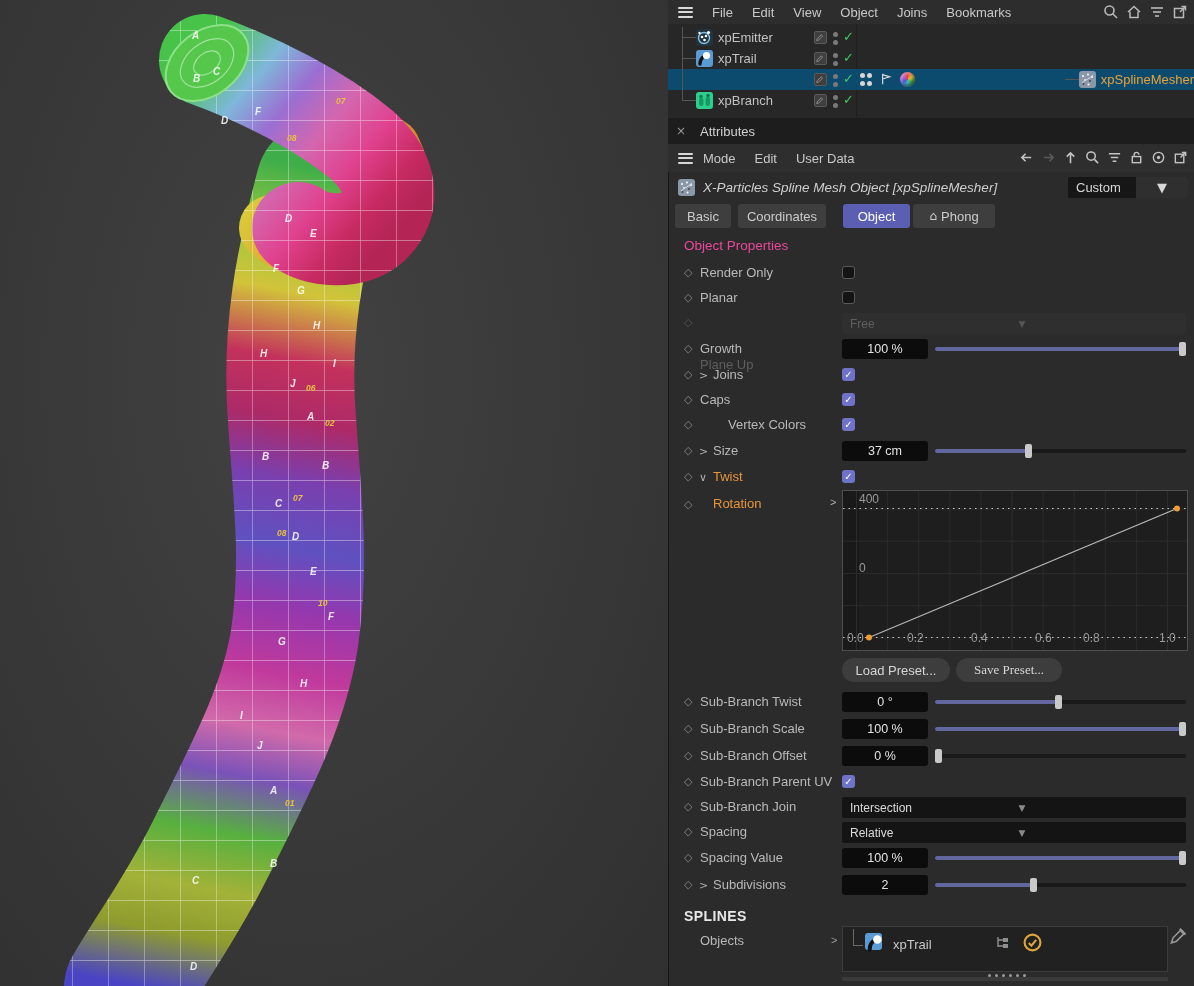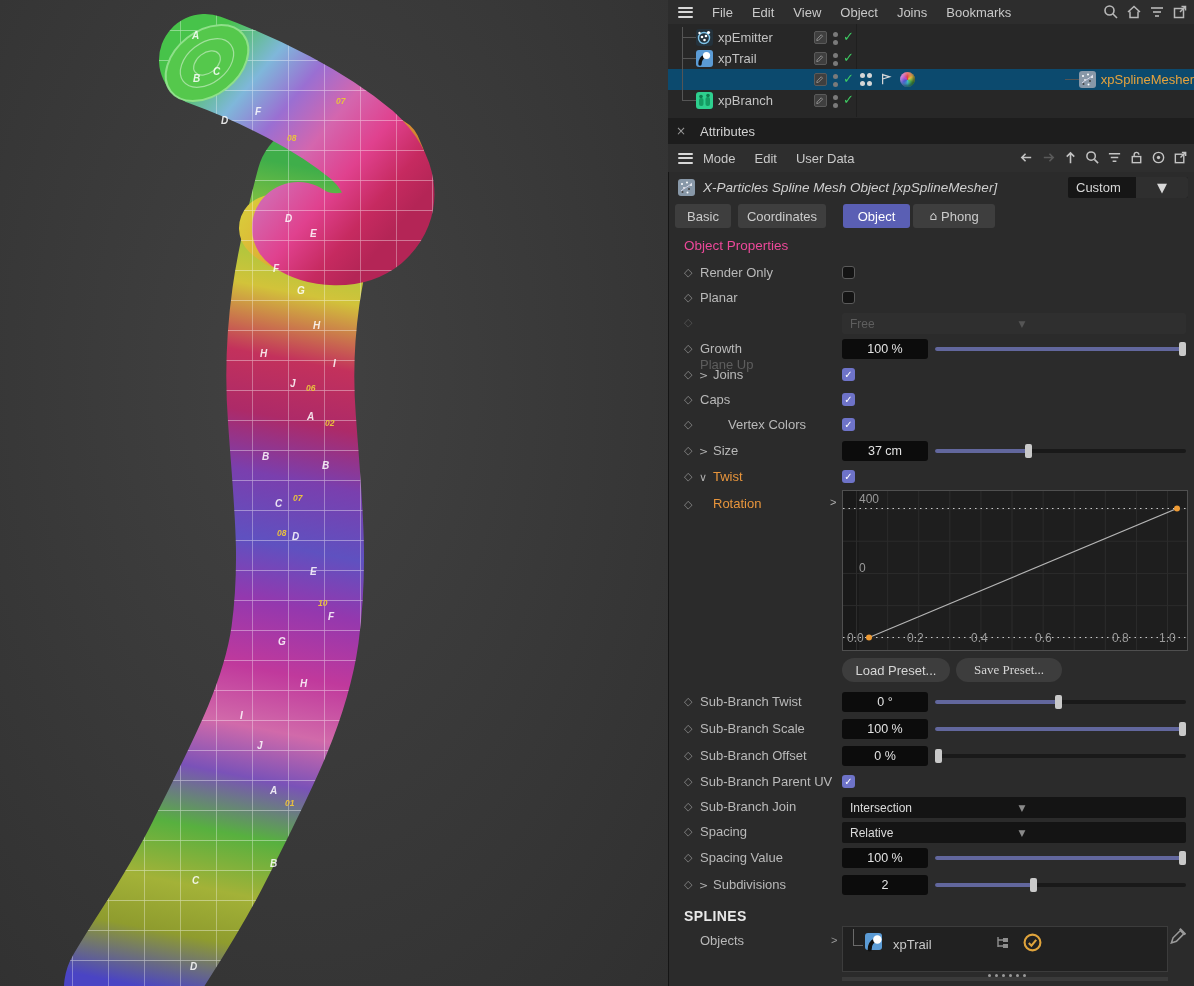--- a/index.html
+++ b/index.html
@@ -455,21 +455,21 @@
         <circle cx="26" cy="146.5" r="3" fill="#ef9b34"></circle>
         <circle cx="334" cy="17.5" r="3" fill="#ef9b34"></circle>
       </svg>
   <span class="gl" style="left:16px;top:1px;">400</span>
   <span class="gl" style="left:16px;top:70px;">0</span>
   <div id="graph-ticks">
         <span class="gl" style="left: 4px; top: 140px;">0.0</span>
         <span class="gl" style="left: 64px; top: 140px;">0.2</span>
         <span class="gl" style="left: 128px; top: 140px;">0.4</span>
         <span class="gl" style="left: 192px; top: 140px;">0.6</span>
-        <span class="gl" style="left: 269px; top: 140px; text-align: center;">0.8</span>
+        <span class="gl" style="left: 240px; top: 140px; text-align: center;">0.8</span>
         <span class="gl" style="left: 316px; top: 140px;">1.0</span>
       </div>
 </div>
 
 <div id="buttons-slot">
       <div class="btn" style="left: 842px; width: 108px;">Load Preset...</div>
       <div class="btn" style="left: 956px; width: 106px; font-family: Liberation Serif, serif;">Save Preset...</div>
     </div>
 
 <span id="splines-header" class="abs">SPLINES</span>

